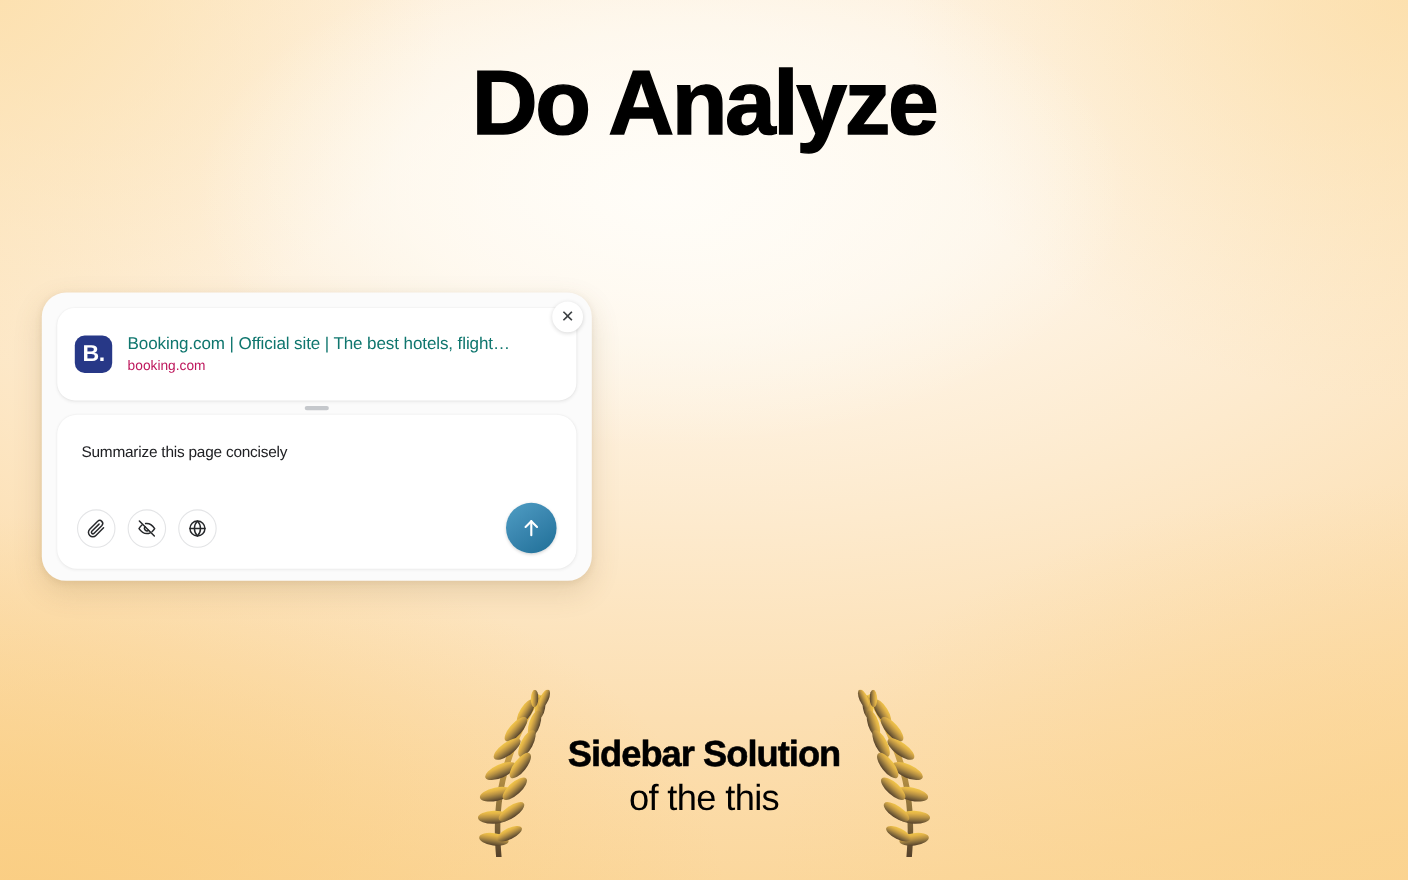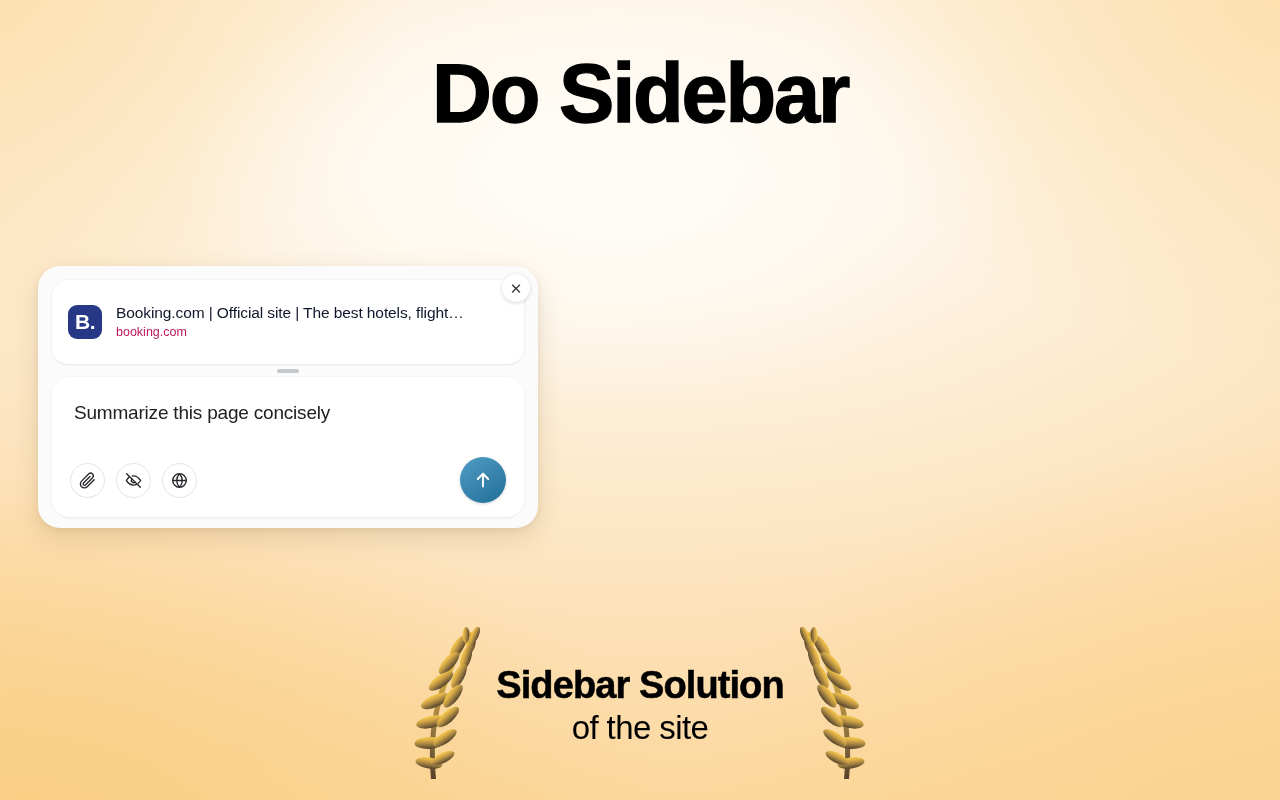--- a/index.html
+++ b/index.html
@@ -125,21 +125,21 @@
     display: flex;
     flex-direction: column;
     justify-content: center;
     gap: 3px;
     min-width: 0;
     flex: 1 1 auto;
     overflow: hidden;
   }
   .chip-title {
     font-size: 15.5px;
-    color: #0f172a;
+    color: #0f766e;
     white-space: nowrap;
     overflow: hidden;
     line-height: 1.2;
     letter-spacing: -0.1px;
   }
   .chip-url {
     font-size: 12.5px;
     color: #be185d;
     white-space: nowrap;
     overflow: hidden;
@@ -183,21 +183,21 @@
     background: #ffffff;
     border-radius: 18px;
     box-shadow: 0 1px 3px rgba(0,0,0,0.06), 0 0 0 1px rgba(0,0,0,0.012);
     padding: 18px 18px 14px 18px;
     display: flex;
     flex-direction: column;
     justify-content: space-between;
   }
 
   .composer-text {
-    font-size: 19px;
+    font-size: 14px;
     color: #202124;
     letter-spacing: -0.2px;
     line-height: 1.3;
     padding-left: 4px;
     padding-top: 6px;
   }
 
   .composer-row {
     display: flex;
     align-items: center;
@@ -283,21 +283,21 @@
   }
   .laurel { display: block; }
   .laurel.right { transform: scaleX(-1); }
 
   .award-text {
     text-align: center;
     color: #000000;
     padding-bottom: 4px;
   }
   .award-line1 {
-    font-size: 38px;
+    font-size: 33px;
     font-weight: 700;
     letter-spacing: -0.9px;
     line-height: 1.22;
     -webkit-text-stroke: 0.5px #000;
   }
   .award-line2 {
     font-size: 33px;
     font-weight: 400;
     letter-spacing: -0.6px;
     line-height: 1.22;
@@ -306,21 +306,21 @@
 </head>
 <body>
 
 <div class="bg-base"></div>
 <div class="bg-warm-bl"></div>
 <div class="bg-warm-br"></div>
 <div class="bg-warm-tr"></div>
 <div class="bg-warm-tl"></div>
 <div class="bg-glow"></div>
 
-<div class="headline">Do Sidebar</div>
+<div class="headline">Do Analyze</div>
 
 <div class="sidebar-card">
 
   <div class="page-chip">
     <div class="favicon">B.</div>
 
     <div class="chip-text">
       <div class="chip-title">Booking.com | Official site | The best hotels, flight…</div>
       <div class="chip-url">booking.com</div>
     </div>
@@ -405,21 +405,21 @@
       <ellipse cx="33" cy="111" rx="13.5" ry="5.4" transform="rotate(-34 33 111)"></ellipse>
       <ellipse cx="31" cy="131" rx="12.5" ry="5" transform="rotate(-26 31 131)"></ellipse>
 
       <ellipse cx="63" cy="8" rx="9" ry="3.8" transform="rotate(-66 63 8)"></ellipse>
       <ellipse cx="54" cy="8" rx="8" ry="3.4" transform="rotate(-88 54 8)"></ellipse>
     </g>
   </svg>
 
   <div class="award-text">
     <div class="award-line1">Sidebar Solution</div>
-    <div class="award-line2">of the site</div>
+    <div class="award-line2">of the this</div>
   </div>
 
   <svg class="laurel right" width="70" height="160" viewBox="0 0 70 160">
     <g fill="url(#lg)">
       <path d="M57 4 C44 22 33 44 26 68 C19 92 16 118 19 152 L24 152 C21 118 24 93 31 70 C38 47 49 24 61 6 Z"></path>
       <ellipse cx="46" cy="20" rx="13" ry="5.2" transform="rotate(-58 46 20)"></ellipse>
       <ellipse cx="37" cy="36" rx="14" ry="5.6" transform="rotate(-48 37 36)"></ellipse>
       <ellipse cx="29" cy="54" rx="14.5" ry="5.8" transform="rotate(-36 29 54)"></ellipse>
       <ellipse cx="23" cy="74" rx="15" ry="6" transform="rotate(-24 23 74)"></ellipse>
       <ellipse cx="19" cy="95" rx="15" ry="6" transform="rotate(-12 19 95)"></ellipse>

